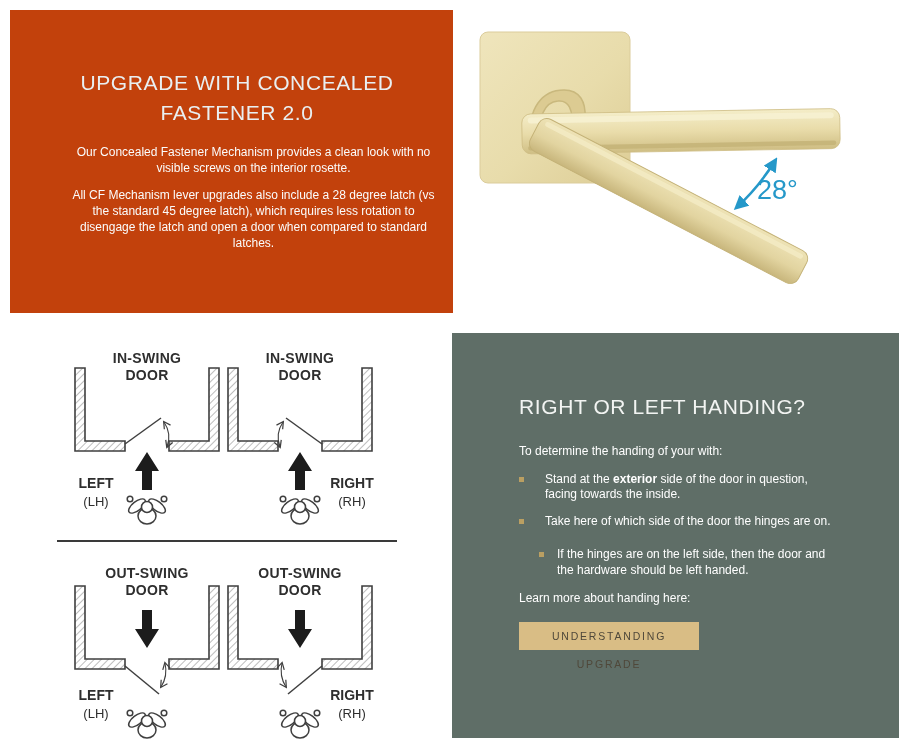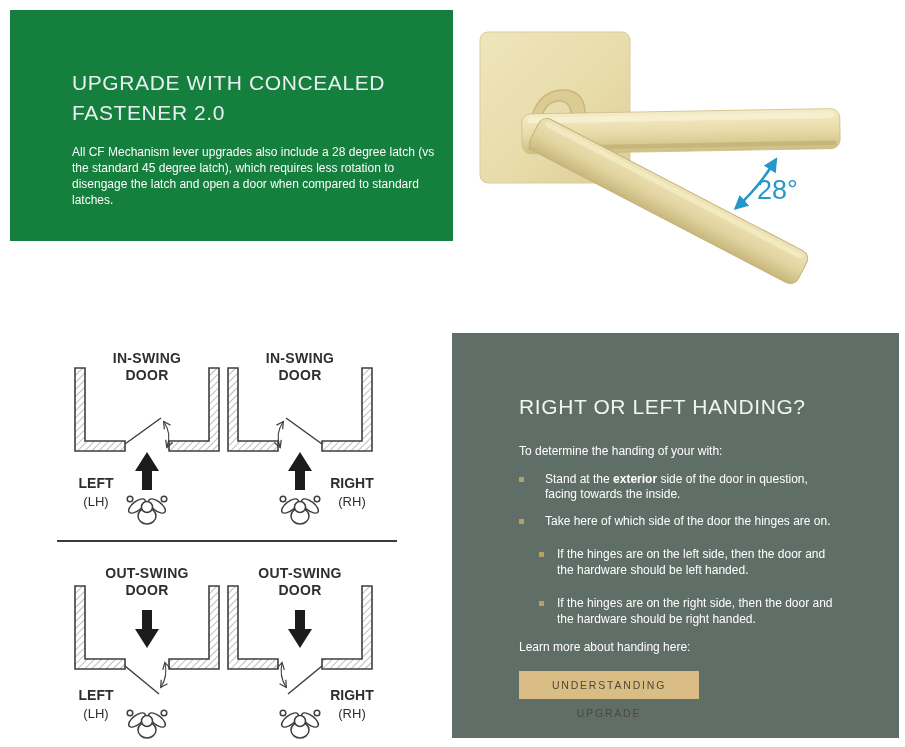--- a/index.html
+++ b/index.html
@@ -2,22 +2,22 @@
 <html><head>
 <meta charset="utf-8">
 <style>
   * { box-sizing: border-box; }
   html,body { margin:0; padding:0; background:#ffffff; }
   body { font-family:"Liberation Sans", sans-serif; }
   .page { position:relative; width:905px; height:747px; background:#ffffff; overflow:hidden; }
 
   
   .panel-dark {
-    position:absolute; left:10px; top:10px; width:443px; height:231px;
-    background:#15803d; color:#ffffff; padding:58px 18px 0 62px; overflow:hidden;
+    position:absolute; left:10px; top:10px; width:443px; height:303px;
+    background:#c2410c; color:#ffffff; padding:58px 18px 0 62px; overflow:hidden;text-align:center;
   }
   .panel-dark h1 {
     margin:0 0 16px 0; font-size:21px; font-weight:300; letter-spacing:.6px;
     line-height:30px; color:#e9eff1; max-width:330px;
   }
   .panel-dark p {
     margin:0 0 11px 0; font-size:12px; line-height:16px; color:#fbfcfc; max-width:365px;
   }
 
   
@@ -55,20 +55,21 @@
   }
   strong { font-weight:bold; }
 </style>
 </head>
 <body>
 
 <div class="page">
 
   <section class="panel-dark">
     <h1>UPGRADE WITH CONCEALED FASTENER 2.0</h1>
+    <p>Our Concealed Fastener Mechanism provides a clean look with no visible screws on the interior rosette.</p>
     <p>All CF Mechanism lever upgrades also include a 28 degree latch (vs the standard 45 degree latch), which requires less rotation to disengage the latch and open a door when compared to standard latches.</p>
   </section>
 
   <figure class="lever-figure">
     <svg width="453" height="310" viewBox="0 0 453 310" xmlns="http://www.w3.org/2000/svg">
       <defs>
         <linearGradient id="gradPlate" x1="0" y1="0" x2="1" y2="1">
           <stop offset="0" stop-color="#efe5bc"></stop>
           <stop offset="0.55" stop-color="#e8dcab"></stop>
           <stop offset="1" stop-color="#ddcd96"></stop>
@@ -201,24 +202,20 @@
         <span><span>Stand at the </span><strong>exterior</strong><span> side of the door in question, facing towards the inside.</span></span>
       </li>
       <li>
         <span class="bullet-sq"></span>
         <span>Take here of which side of the door the hinges are on.</span>
         <ul class="sub">
           <li>
             <span class="bullet-sq"></span>
             <span>If the hinges are on the left side, then the door and the hardware should be left handed.</span>
           </li>
-          <li>
-            <span class="bullet-sq"></span>
-            <span>If the hinges are on the right side, then the door and the hardware should be right handed.</span>
-          </li>
         </ul>
       </li>
     </ul>
     <p class="learn">Learn more about handing here:</p>
     <button class="btn-understanding">UNDERSTANDING UPGRADE</button>
   </section>
 
 </div>
 
 </body></html>

